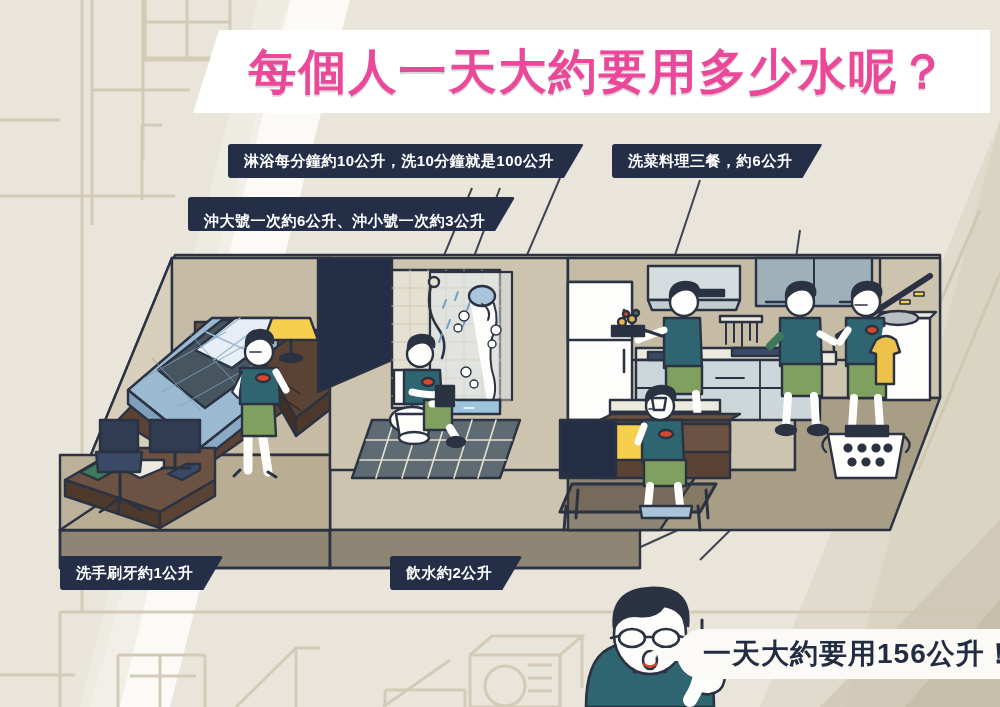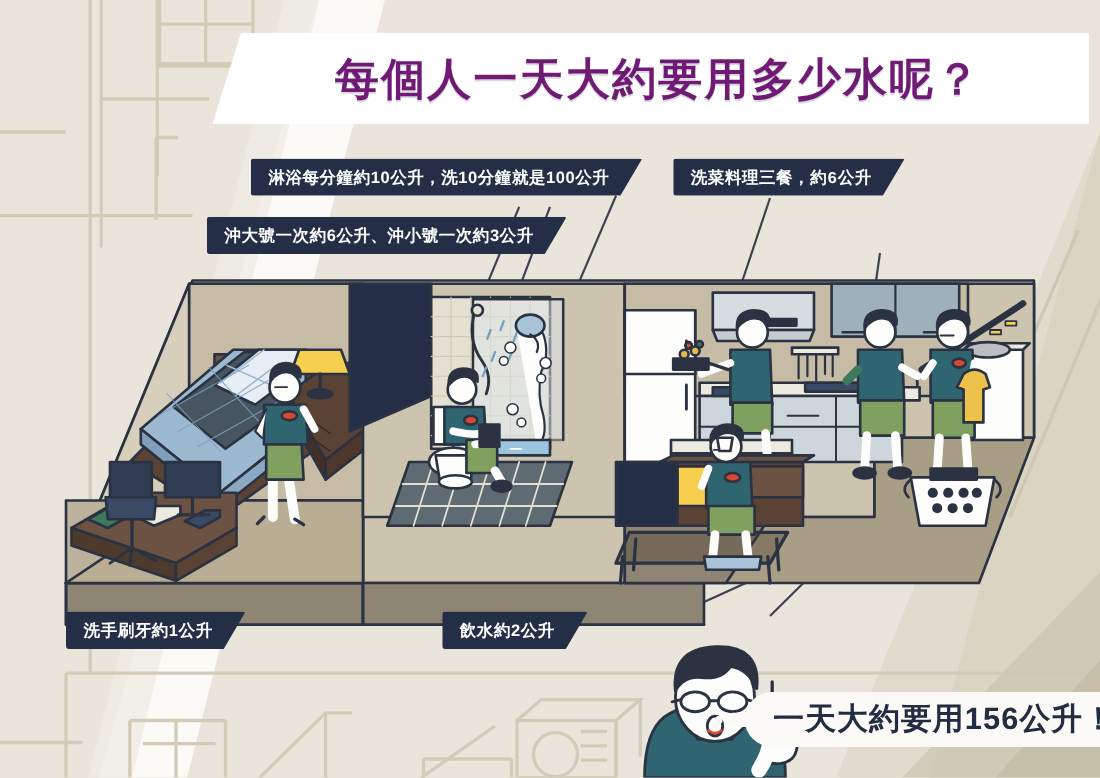--- a/index.html
+++ b/index.html
@@ -17,21 +17,21 @@
 
   
   .title-wrap{
     position:absolute;left:193px;top:30px;width:797px;height:83px;
     background:#ffffff;
     -webkit-clip-path:polygon(26px 0,797px 0,797px 83px,0 83px);
     clip-path:polygon(26px 0,797px 0,797px 83px,0 83px);
     display:flex;align-items:center;justify-content:center;
   }
   .title-text{
-    font-size:40px;font-weight:bold;color:#701a75;letter-spacing:2px;
+    font-size:48px;font-weight:bold;color:#ec4899;letter-spacing:2px;
     white-space:nowrap;line-height:1;
     text-shadow:0 2px 0 rgba(34,44,66,.18);
     padding-left:14px;
   }
 
   
   .lbl{
     position:absolute;height:34px;background:#242f47;
     display:flex;align-items:center;
     color:#fff;font-size:15px;font-weight:bold;white-space:nowrap;
@@ -445,34 +445,34 @@
   </svg>
 
   <div class="title-wrap">
     <div class="title-text">每個人一天大約要用多少水呢？</div>
   </div>
 
   <div class="lbl sq" style="left:228px;top:144px;">
     <span>淋浴每分鐘約10公升，洗10分鐘就是100公升</span>
   </div>
 
-  <div class="lbl sq" style="left:188px;top:197px;">
+  <div class="lbl sq" style="left:188px;top:197px;align-items:flex-end;">
     <span>沖大號一次約6公升、沖小號一次約3公升</span>
   </div>
 
   <div class="lbl sq" style="left:612px;top:144px;font-family:Liberation Mono, monospace;">
     <span>洗菜料理三餐，約6公升</span>
   </div>
 
 
   <div class="lbl sq" style="left:60px;top:556px;justify-content:flex-end;">
     <span>洗手刷牙約1公升</span>
   </div>
 
-  <div class="lbl sq" style="left:402px;top:556px;">
+  <div class="lbl sq" style="left:390px;top:556px;">
     <span>飲水約2公升</span>
   </div>
 
 
   <svg class="bg-svg" width="1000" height="707" viewBox="0 0 1000 707">
     <g stroke="#2b3242" stroke-width="2.6" stroke-linejoin="round" stroke-linecap="round">
 
       <path d="M586,707 q0,-46 22,-58 q22,-12 42,-12 q20,0 42,12 q22,12 22,58 z" fill="#2e6570"></path>
 
       <rect x="634" y="652" width="32" height="20" fill="#fdfdfb"></rect>

